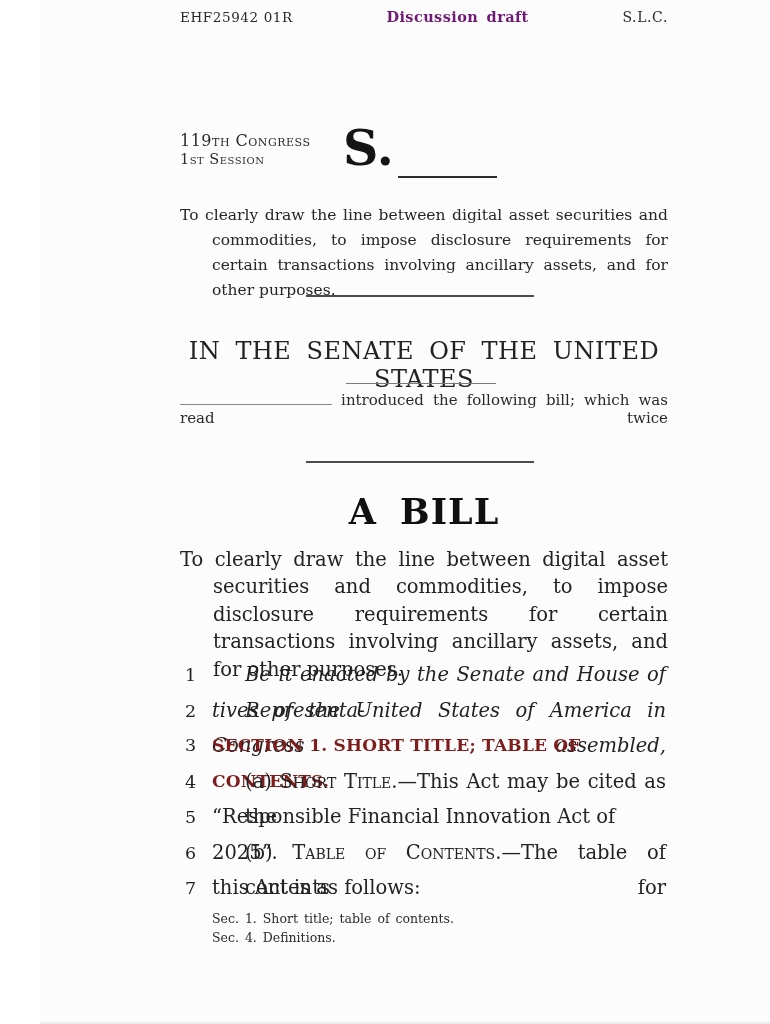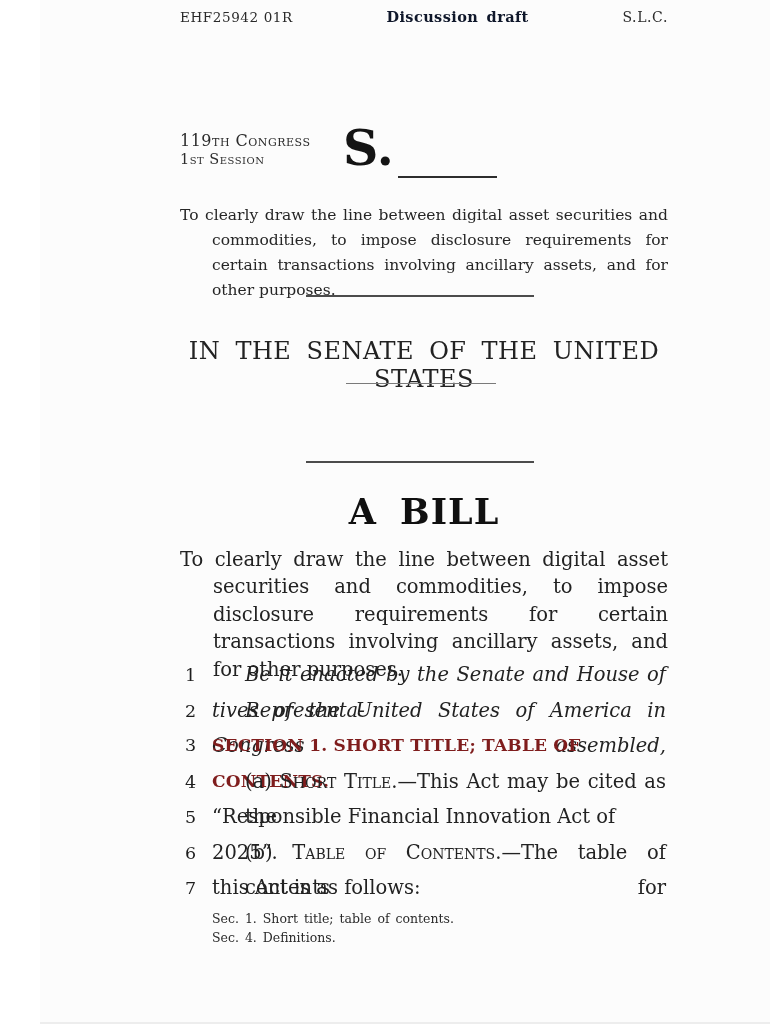--- a/index.html
+++ b/index.html
@@ -15,21 +15,21 @@
     border-bottom: 2px solid #ededed;
     margin-left: 40px;
   }
 
   
   .hdr {
     position: absolute; top: 8px; left: 140px; width: 488px;
     display: flex; justify-content: space-between; align-items: baseline;
   }
   .hdr-left  { font-size: 13.5px; letter-spacing: 0.6px; color: #2a2a2a; }
-  .hdr-center{ font-size: 14.5px; font-weight: bold; letter-spacing: 0.4px; word-spacing: 3px; color: #0f172a; }
+  .hdr-center{ font-size: 14.5px; font-weight: bold; letter-spacing: 0.4px; word-spacing: 3px; color: #701a75; }
   .hdr-right { font-size: 14px; letter-spacing: 0.6px; color: #2a2a2a; }
 
   
   .congress {
     position: absolute; top: 132px; left: 140px; width: 140px;
     color: #2b2b2b;
   }
   .congress-line { font-size: 16px; font-variant: small-caps; letter-spacing: 0.5px; line-height: 1.1; }
   .session-line  { font-size: 14.5px; font-variant: small-caps; letter-spacing: 0.5px; line-height: 1.25; }
   .bill-letter {
@@ -127,20 +127,21 @@
   <div class="bill-letter">S.</div>
   <div class="bill-number-blank"></div>
 
   <p class="preamble">To clearly draw the line between digital asset securities and commodities, to impose disclosure requirements for certain transactions involving ancillary assets, and for other purposes.</p>
 
   <div class="divider divider-1"></div>
 
   <div class="senate-heading">IN THE SENATE OF THE UNITED STATES</div>
 
   <div class="sponsor-rule"></div>
+  <div class="sponsor-line1"><span class="blank-line blank-sponsor"></span> <span>introduced the following bill; which was read twice</span></div>
 
   <div class="divider divider-2"></div>
 
   <div class="bill-heading">A BILL</div>
 
   <p class="purpose">To clearly draw the line between digital asset securities and commodities, to impose disclosure requirements for certain transactions involving ancillary assets, and for other purposes.</p>
 
   <div class="body-lines">
 
     <div class="bline">

